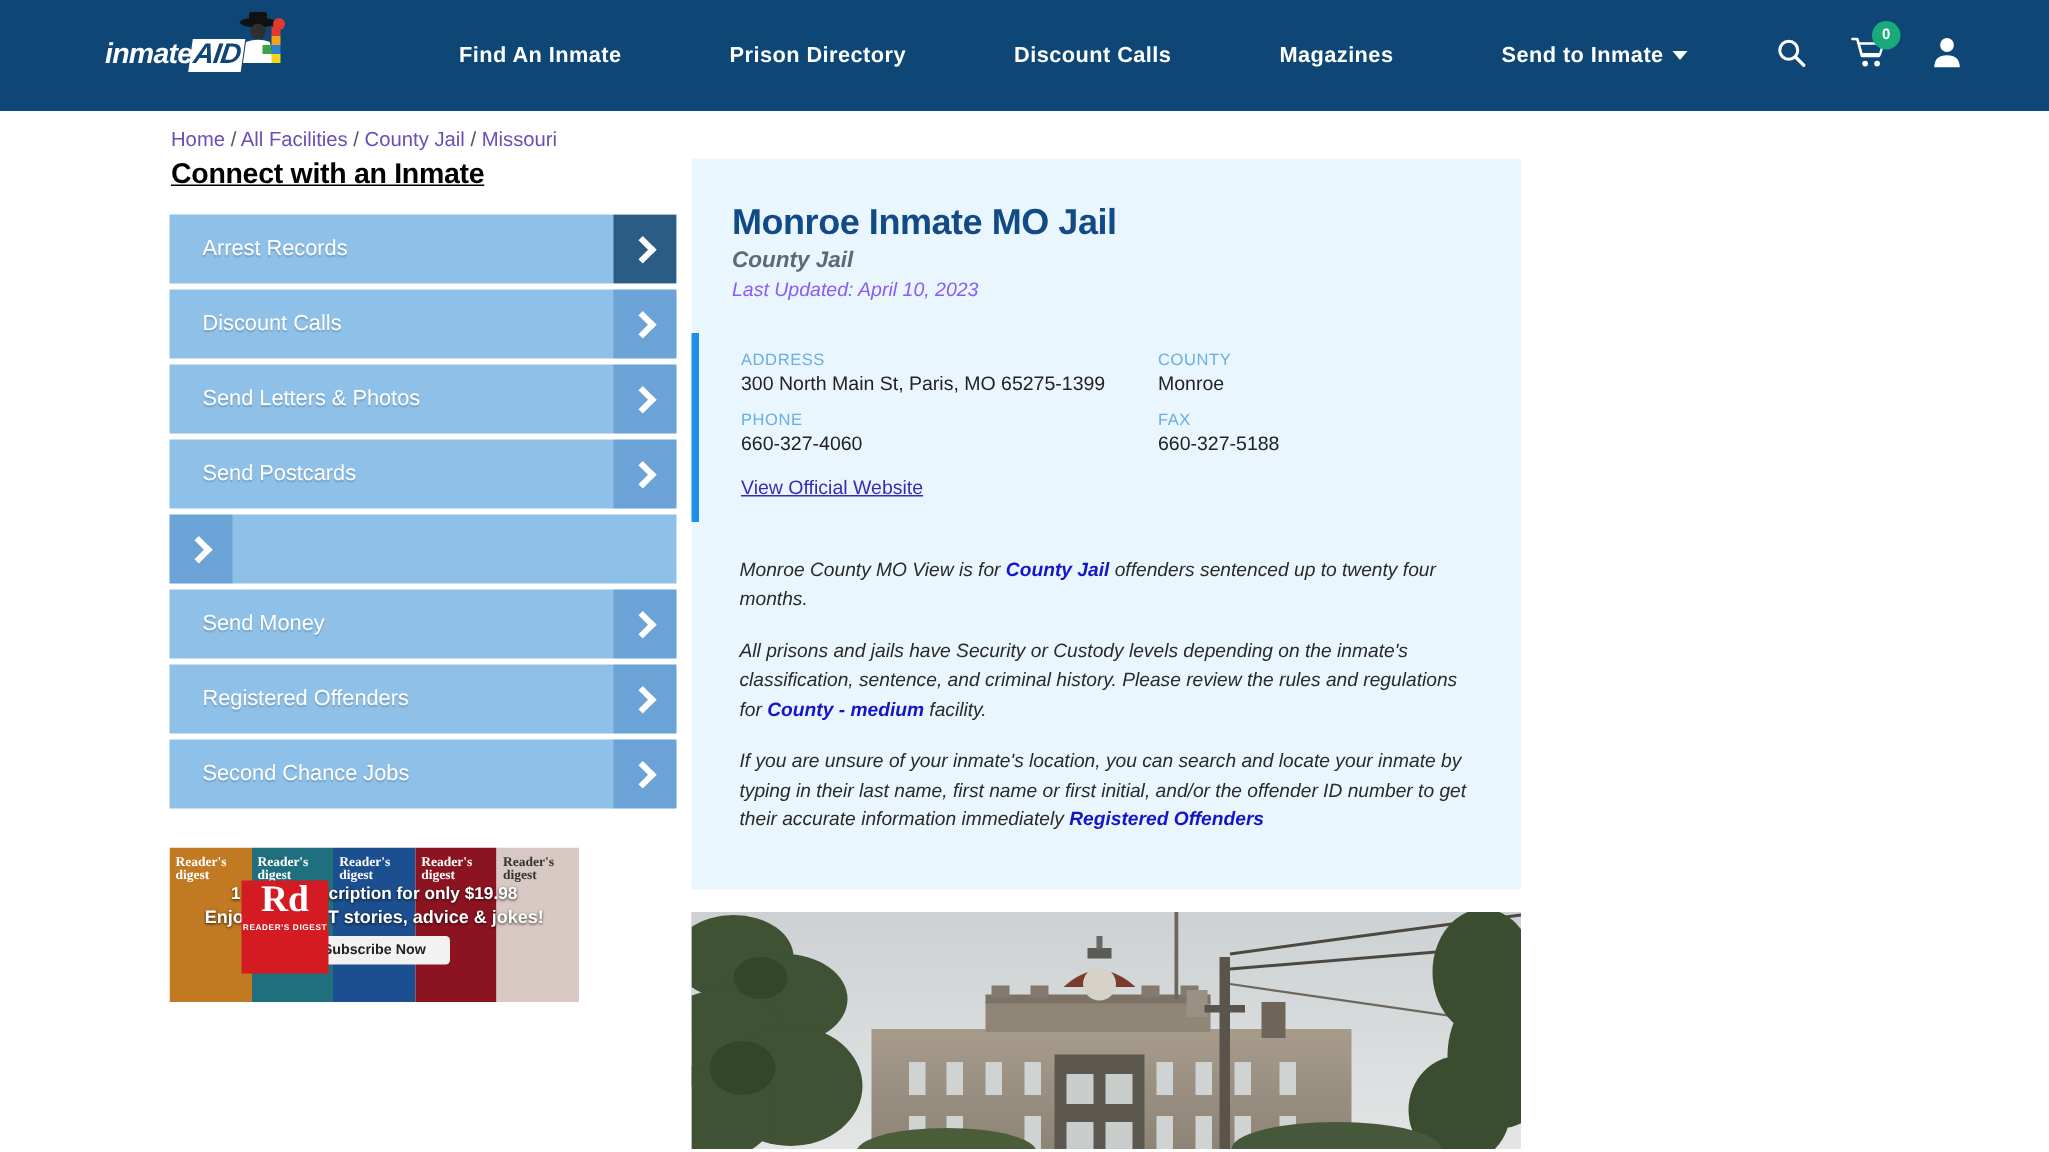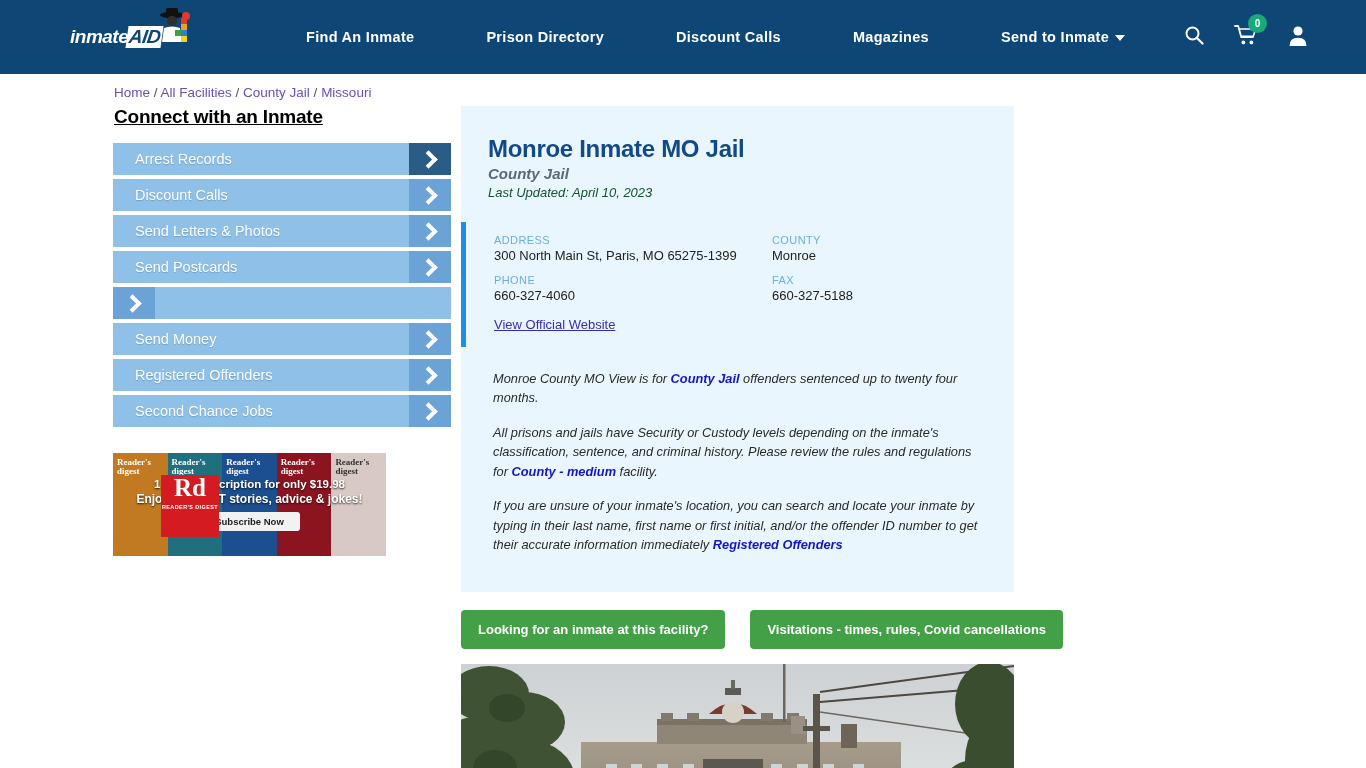--- a/index.html
+++ b/index.html
@@ -122,21 +122,21 @@
     font-size: 19px;
     font-weight: bold;
     color: #000000;
     text-decoration: underline;
     margin: 0 0 15px 1px;
     letter-spacing: -0.2px;
   }
   .side-btn {
     display: flex;
     align-items: stretch;
-    height: 32px;
+    height: 46px;
     margin-bottom: 4px;
     background: #8ec0e8;
     cursor: pointer;
     overflow: hidden;
   }
   .side-btn-label {
     flex: 1;
     display: flex; align-items: center;
     color: #ffffff;
     font-size: 14.5px;
@@ -221,21 +221,21 @@
     margin: 0 0 3px 27px;
     font-size: 15px;
     font-weight: bold;
     font-style: italic;
     color: #5a6a78;
   }
   .facility-updated {
     margin: 0 0 0 27px;
     font-size: 13px;
     font-style: italic;
-    color: #14532d;
+    color: #8b5cf6;
   }
 
   .info-block {
     margin: 22px 0 0 0;
     border-left: 5px solid #1e8fe8;
     padding: 12px 0 14px 28px;
     min-height: 122px;
   }
   .info-grid {
     display: grid;
@@ -480,24 +480,20 @@
           <a class="official-link">View Official Website</a>
         </div>
 
         <div class="desc">
           <p><span>Monroe County MO View is for </span><a>County Jail</a><span> offenders sentenced up to twenty four months.</span></p>
           <p><span>All prisons and jails have Security or Custody levels depending on the inmate's classification, sentence, and criminal history. Please review the rules and regulations for </span><a>County - medium</a><span> facility.</span></p>
           <p><span>If you are unsure of your inmate's location, you can search and locate your inmate by typing in their last name, first name or first initial, and/or the offender ID number to get their accurate information immediately </span><a>Registered Offenders</a></p>
         </div>
       </section>
 
-      <div class="cta-row">
-        <button class="cta-btn">Looking for an inmate at this facility?</button>
-        <button class="cta-btn">Visitations - times, rules, Covid cancellations</button>
-      </div>
 
       <div class="facility-photo">
         <svg width="553" height="158" viewBox="0 0 553 158">
           <defs>
             <linearGradient id="sky" x1="0" y1="0" x2="0" y2="1">
               <stop offset="0" stop-color="#cdd1d3"></stop>
                 <stop offset="1" stop-color="#e3e5e5"></stop>
             </linearGradient>
             <linearGradient id="wall" x1="0" y1="0" x2="0" y2="1">
               <stop offset="0" stop-color="#a79c8c"></stop>

